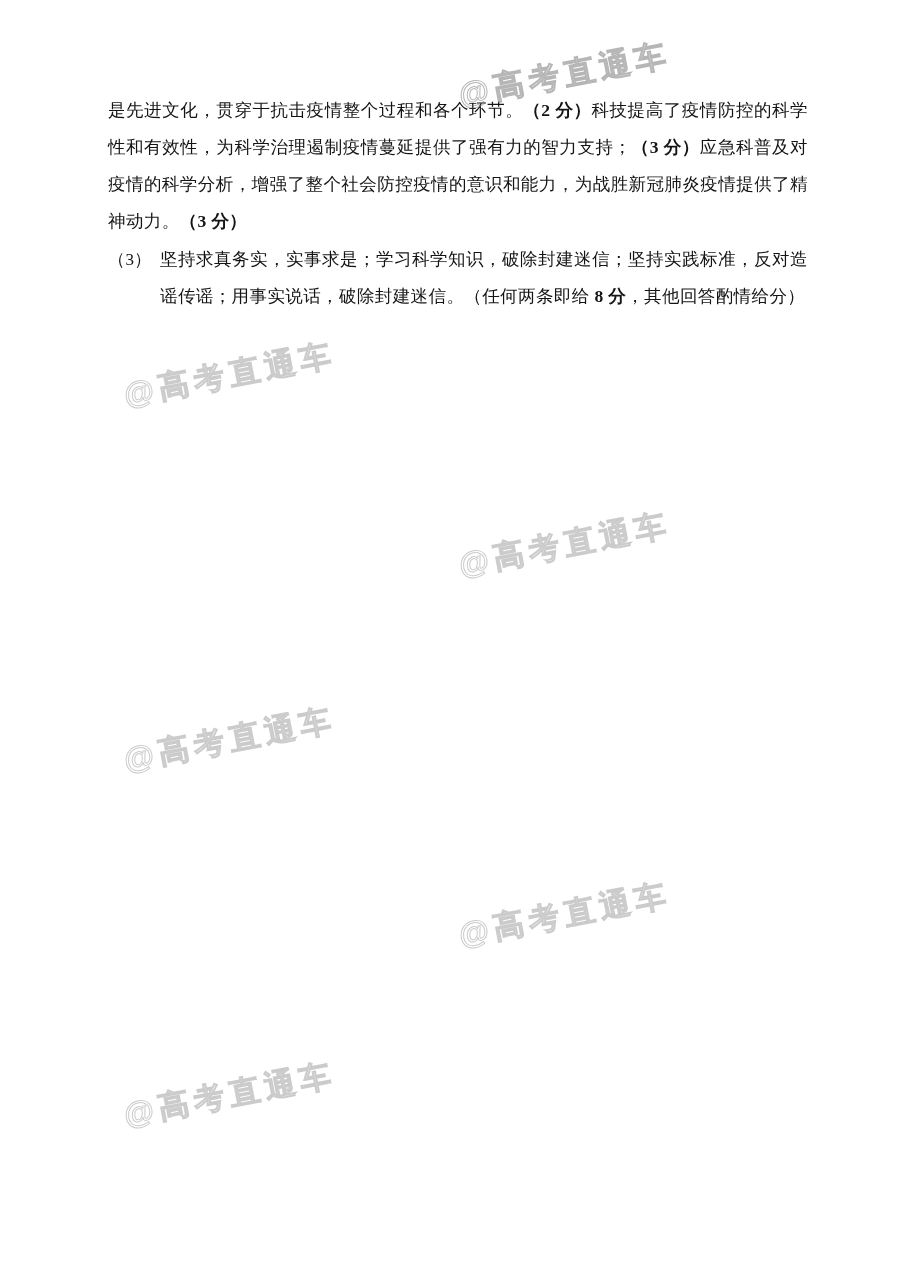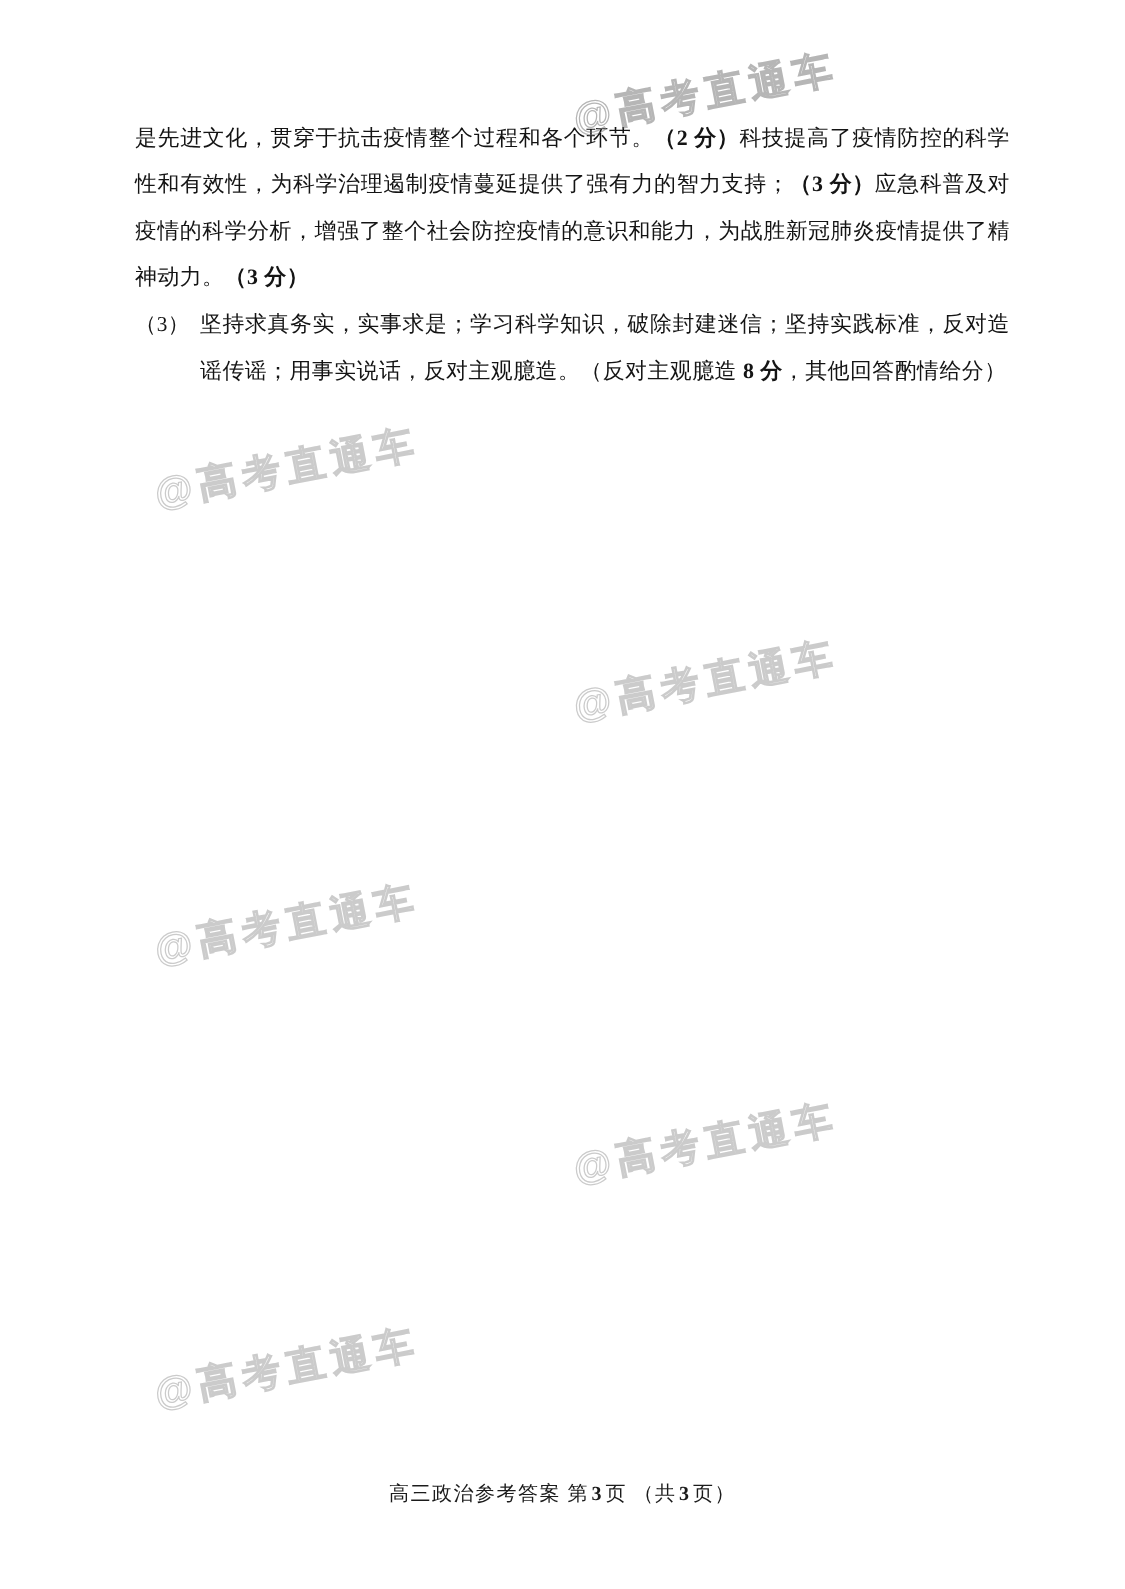--- a/index.html
+++ b/index.html
@@ -99,30 +99,25 @@
 
 <div class="page">
 
   <div class="doc-body">
 
     <div class="para para-1">
       <span>是先进文化，贯穿于抗击疫情整个过程和各个环节。</span><span class="bold">（2 分）</span><span>科技提高了疫情防控的科学性和有效性，为科学治理遏制疫情蔓延提供了强有力的智力支持；</span><span class="bold">（3 分）</span><span>应急科普及对疫情的科学分析，增强了整个社会防控疫情的意识和能力，为战胜新冠肺炎疫情提供了精神动力。</span><span class="bold">（3 分）</span>
     </div>
 
     <div class="para para-2">
-      <span class="marker">（3）</span><span>坚持求真务实，实事求是；学习科学知识，破除封建迷信；坚持实践标准，反对造谣传谣；用事实说话，反对主观臆造。（反对主观臆造 </span><span class="bold">8 分</span><span>，其他回答酌情给分）</span>
+      <span class="marker">（3）</span><span>坚持求真务实，实事求是；学习科学知识，破除封建迷信；坚持实践标准，反对造谣传谣；用事实说话，破除封建迷信。（任何两条即给 </span><span class="bold">8 分</span><span>，其他回答酌情给分）</span>
     </div>
 
   </div>
 
-  <div class="footer">
-    <span>高三政治参考答案</span>
-    <span>第</span><span class="num">3</span><span>页</span>
-    <span>（共</span><span class="num">3</span><span>页）</span>
-  </div>
 
   <div class="wm over" style="left:455px; top:75px;">@高考直通车</div>
   <div class="wm light" style="left:120px; top:375px;">@高考直通车</div>
   <div class="wm light" style="left:455px; top:545px;">@高考直通车</div>
   <div class="wm light" style="left:120px; top:740px;">@高考直通车</div>
   <div class="wm light" style="left:455px; top:915px;">@高考直通车</div>
   <div class="wm light" style="left:120px; top:1095px;">@高考直通车</div>
 
 </div>
 

